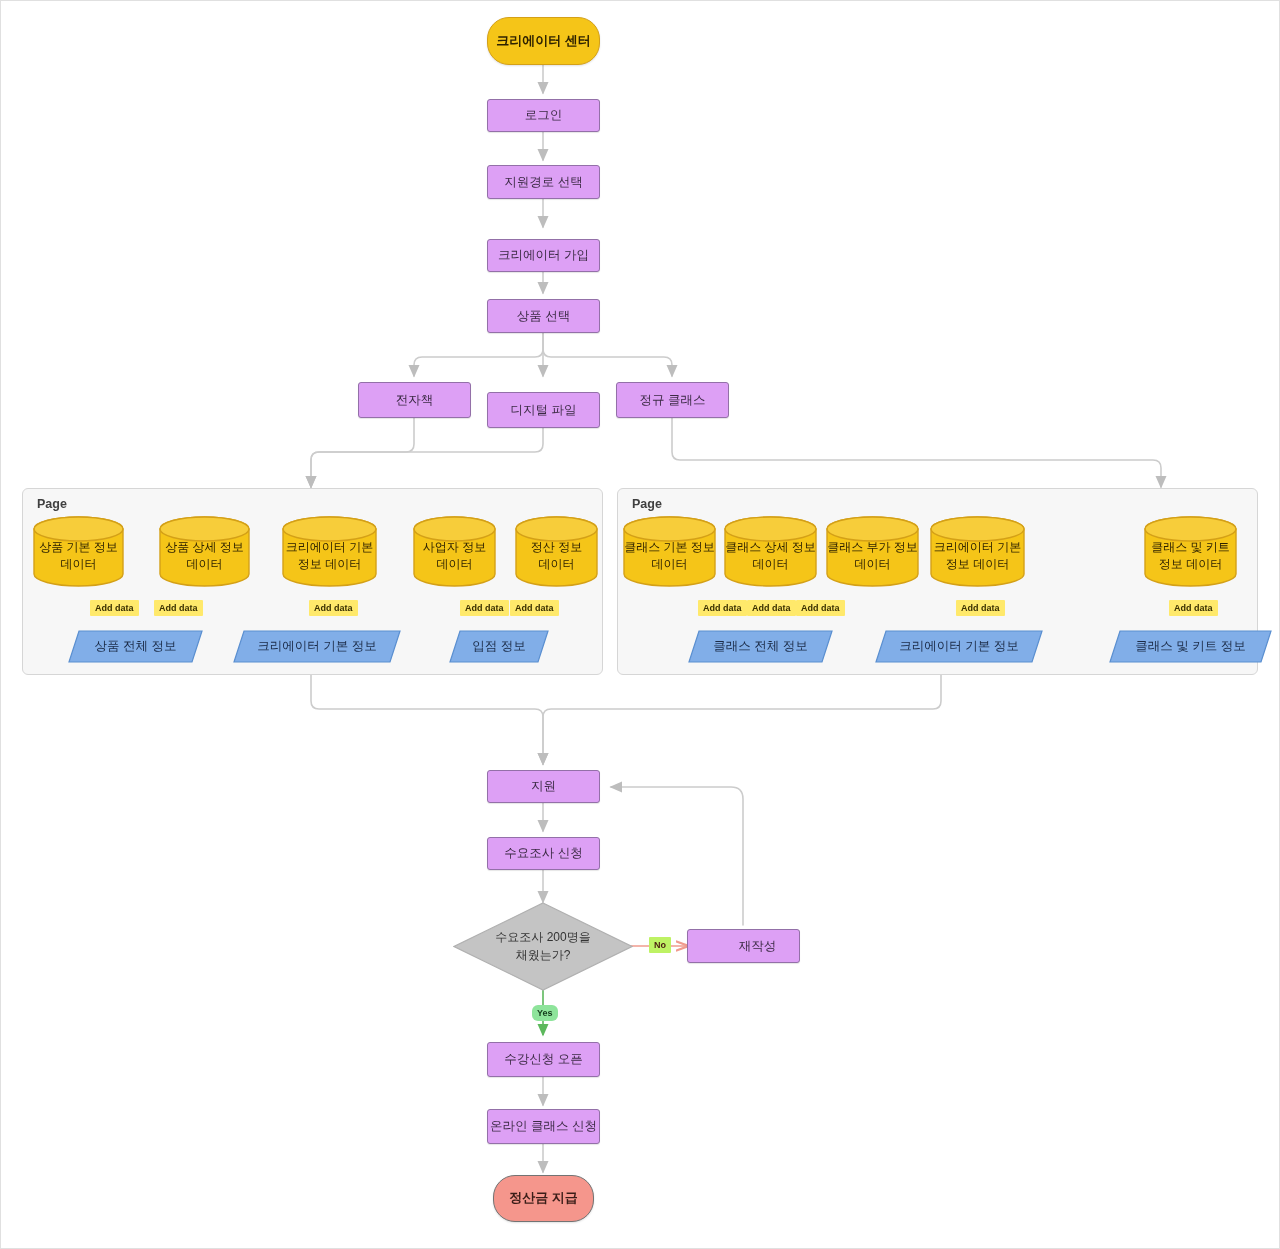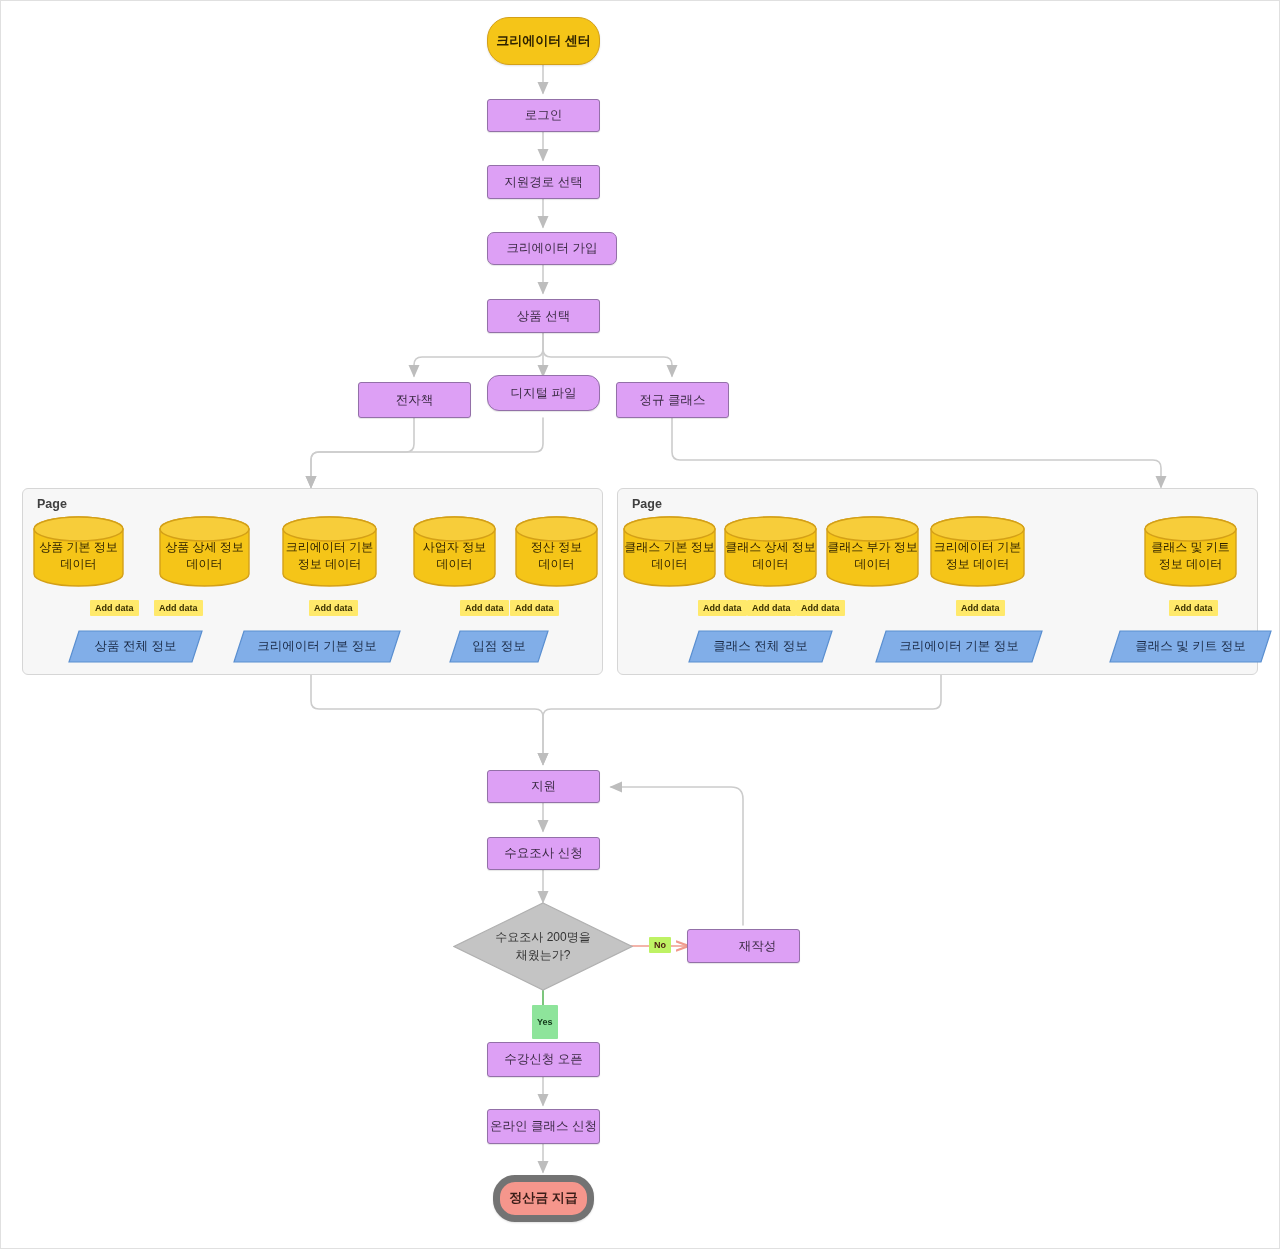--- a/index.html
+++ b/index.html
@@ -51,21 +51,21 @@
     border: 1px solid #d4a017;
     border-radius: 22px;
     color: #2e2200;
     font-size: 13px;
     font-weight: bold;
     box-shadow: 0 1px 2px rgba(0,0,0,0.12);
   }
   
   .n-end {
     background: #f5968c;
-    border: 7px solid #737373;
+    border: 1px solid #737373;
     border-radius: 22px;
     color: #3a1d18;
     font-size: 13px;
     font-weight: bold;
     box-shadow: 0 1px 2px rgba(0,0,0,0.12);
   }
   
   .n-decision {
     background: transparent;
     border: none;
@@ -150,22 +150,22 @@
   }
   .lbl-adddata {
     background: #ffe96b;
     color: #3a3000;
     padding: 3px 5px;
     border-radius: 1px;
   }
   .lbl-yes {
     background: #8ee49b;
     color: #133a1a;
-    padding: 12px 5px;
-    border-radius: 1px;
+    padding: 3px 5px;
+    border-radius: 6px;
   }
   .lbl-no {
     background: #bef264;
     color: #4a1a10;
     padding: 3px 5px;
     border-radius: 1px;
   }
 </style>
 </head>
 <body>
@@ -264,33 +264,33 @@
   </div>
 
   <div class="node n-process" style="left:486px; top:98px; width:113px; height:33px;">
     <span>로그인</span>
   </div>
 
   <div class="node n-process" style="left:486px; top:164px; width:113px; height:34px;">
     <span>지원경로 선택</span>
   </div>
 
-  <div class="node n-process" style="left:486px; top:231px; width:130px; height:33px;border-radius:7px;">
+  <div class="node n-process" style="left:486px; top:238px; width:113px; height:33px;">
     <span>크리에이터 가입</span>
   </div>
 
   <div class="node n-process" style="left:486px; top:298px; width:113px; height:34px;">
     <span>상품 선택</span>
   </div>
 
   <div class="node n-process" style="left:357px; top:381px; width:113px; height:36px;">
     <span>전자책</span>
   </div>
 
-  <div class="node n-process" style="left:486px; top:374px; width:113px; height:36px;border-radius:12px;">
+  <div class="node n-process" style="left:486px; top:391px; width:113px; height:36px;">
     <span>디지털 파일</span>
   </div>
 
   <div class="node n-process" style="left:615px; top:381px; width:113px; height:36px;">
     <span>정규 클래스</span>
   </div>
 
   <div class="node n-db" style="left:32px; top:515px; width:91px; height:71px;">
     <svg class="cyl" viewBox="0 0 91 71" preserveAspectRatio="none">
       <path d="M1,13 a44.5,12 0 0 1 89,0 L90,58 a44.5,12 0 0 1 -89,0 z" fill="#f5c518" stroke="#d4a017" stroke-width="1.4"></path>

